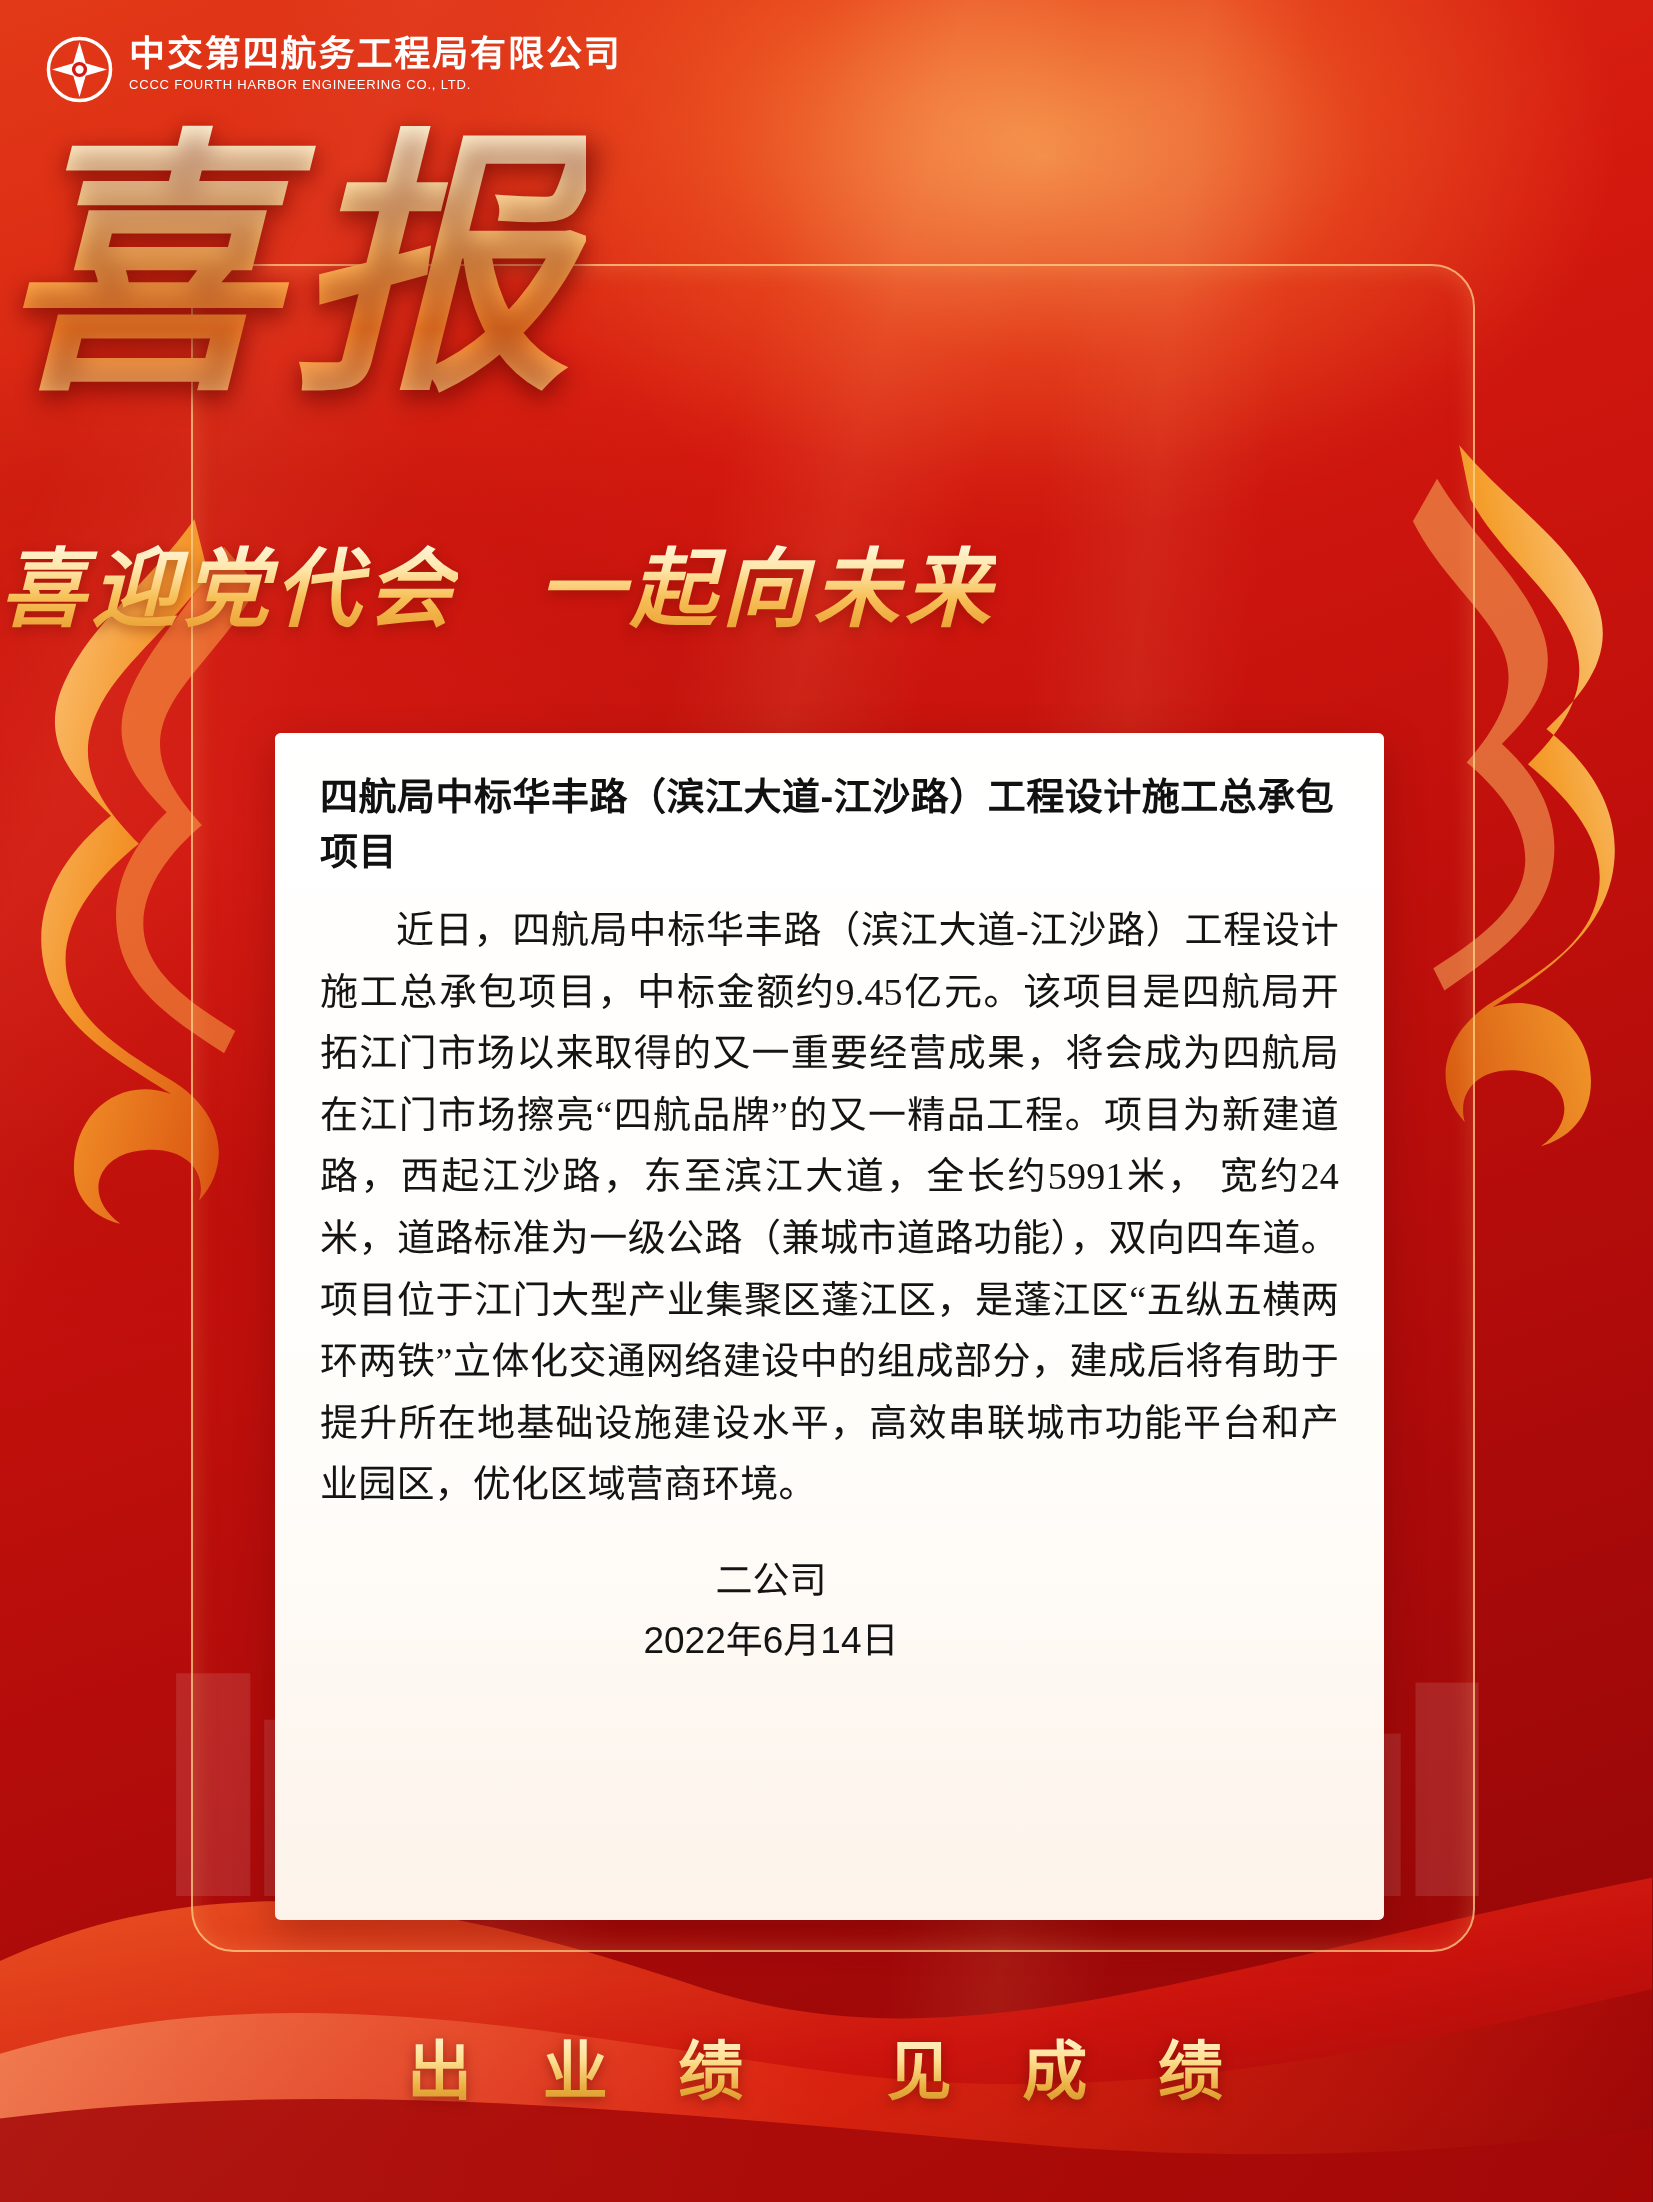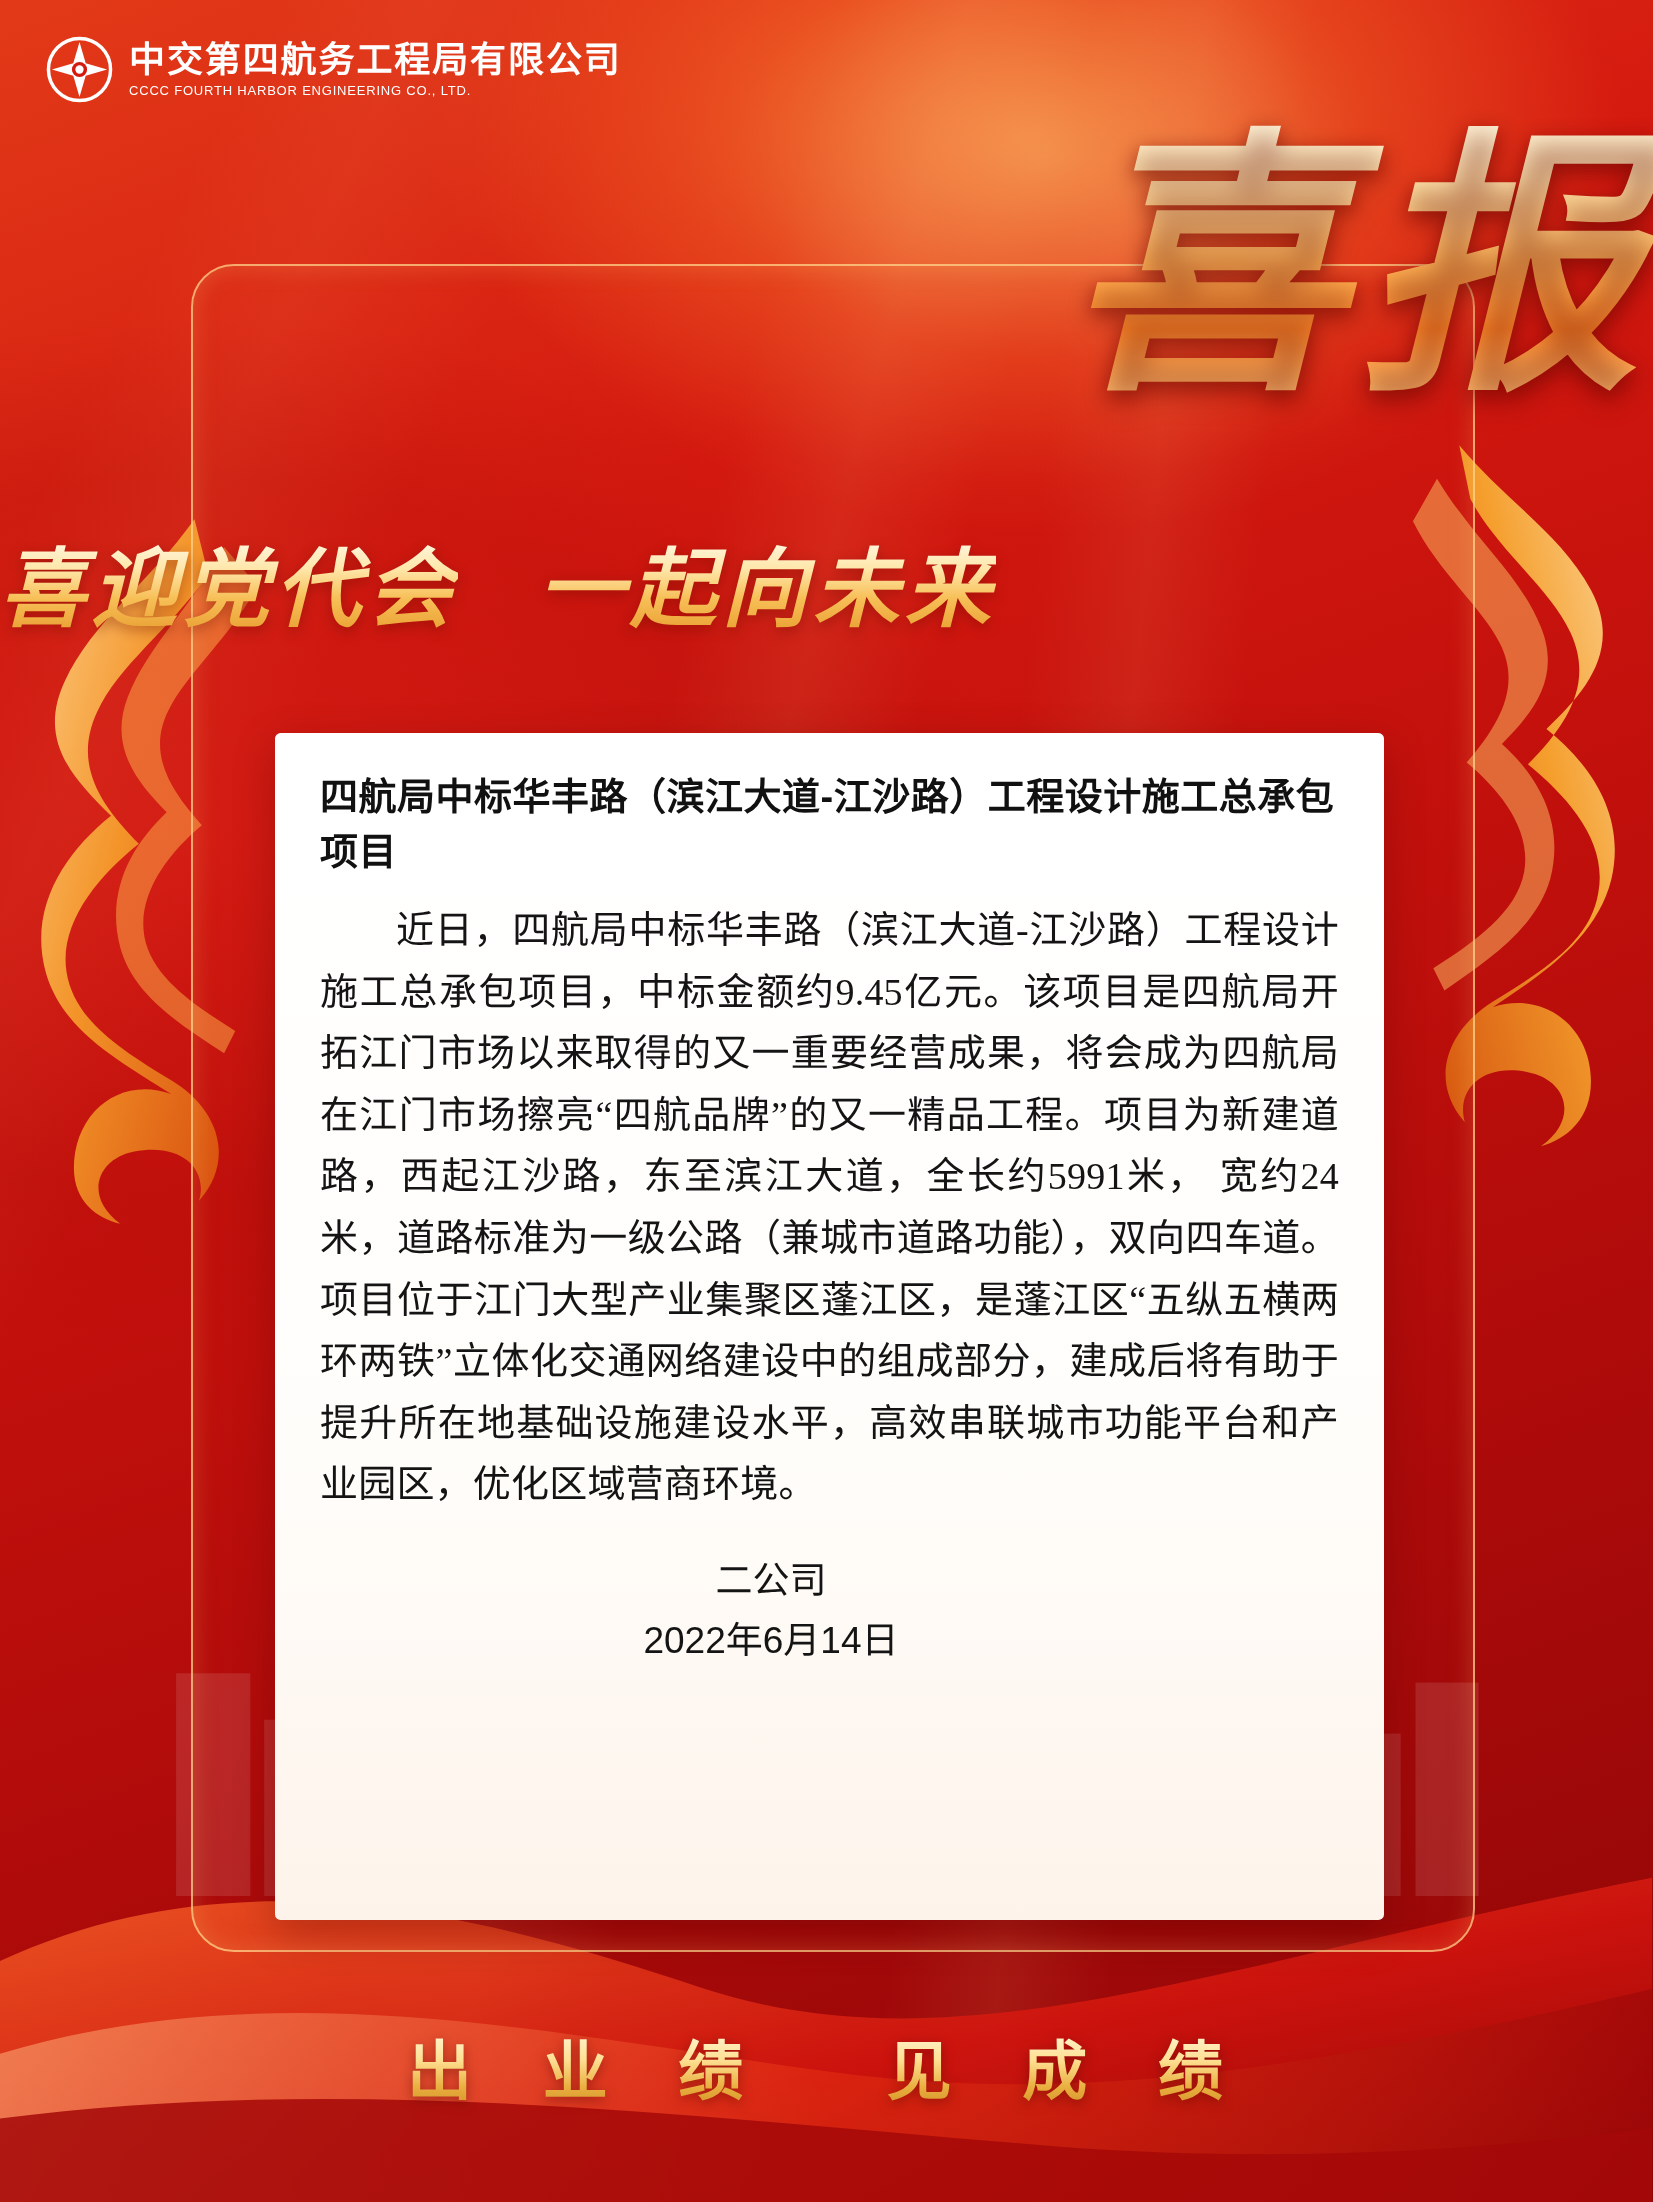--- a/index.html
+++ b/index.html
@@ -65,21 +65,20 @@
   }
   .ribbon-left { left: 9.3px; top: 519px; width: 306px; height: 705px; }
   .ribbon-right { right: 0px; top: 445px; width: 306px; height: 761px; }
 
   
   .logo {
     position: absolute;
     left: 45px;
     top: 35px;
     display: flex;
-    align-items: center;
     gap: 15px;
     z-index: 6;
   }
   .logo-mark { width: 69px; height: 69px; flex: 0 0 auto; }
   .logo-text-cn {
     font-size: 36px;
     font-weight: bold;
     color: #ffffff;
     letter-spacing: 1.9px;
     line-height: 1.06;
@@ -107,24 +106,23 @@
     z-index: 3;
     pointer-events: none;
   }
 
   
   .xibao {
     position: absolute;
     top: 111px;
     left: 0;
     right: 0;
-    text-align: right;
+    text-align: left;
     z-index: 5;
     pointer-events: none;
-    padding-left: 48px;
   }
   .xibao-text {
     display: inline-block;
     font-family: "DejaVu Serif", "Liberation Serif", serif;
     font-size: 278px;
     font-weight: bold;
     letter-spacing: 15px;
     font-style: italic;
     line-height: 1.12;
     background: linear-gradient(180deg, #fff6e0 0%, #ffe1a8 22%, #ffb659 48%, #ff8a2a 70%, #ffd18a 100%);

